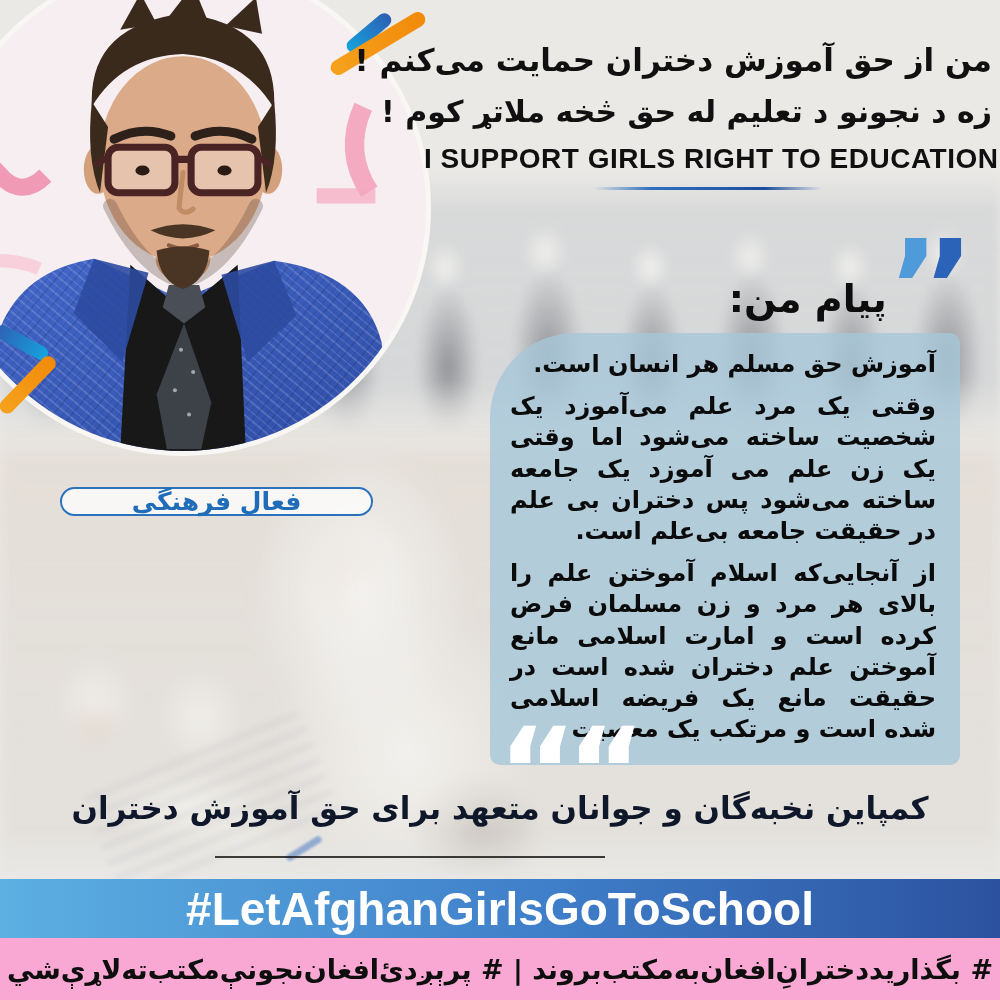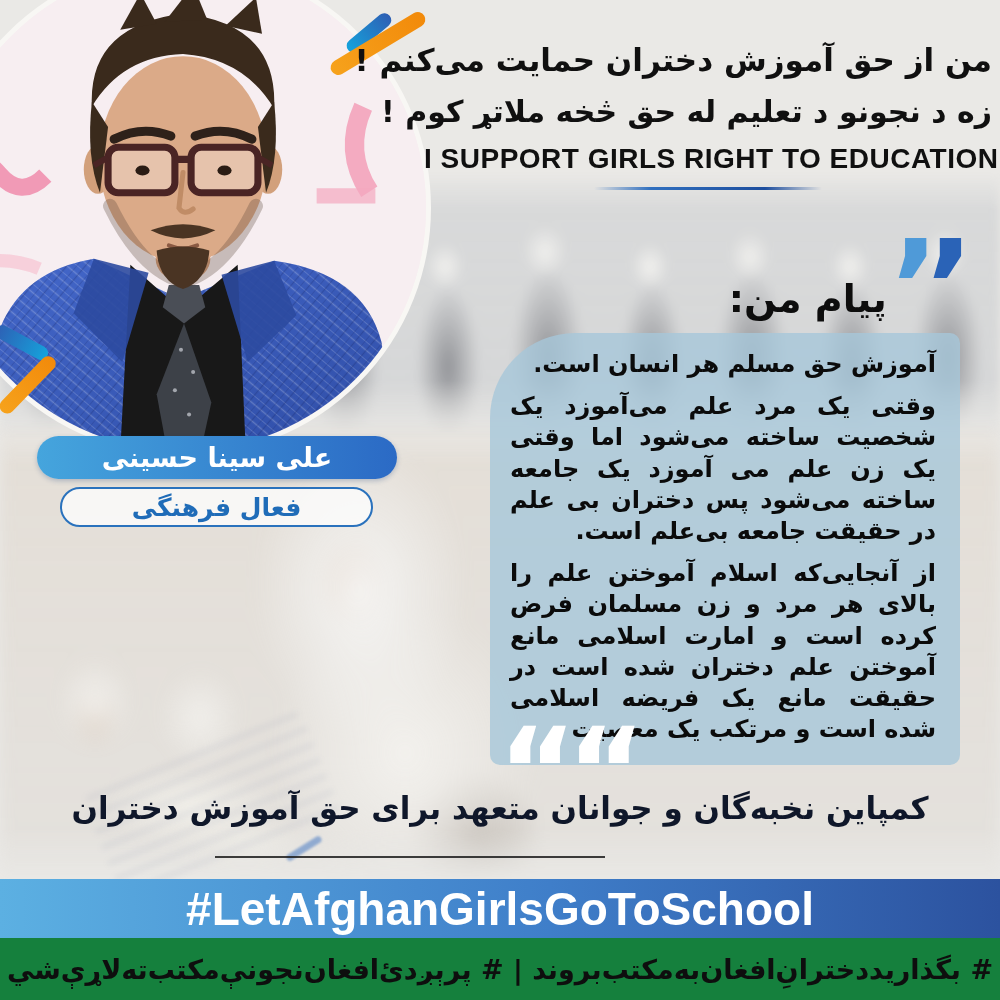--- a/index.html
+++ b/index.html
@@ -107,41 +107,41 @@
     font-family:"DejaVu Sans",sans-serif;}
   
   .name-pill{
     position:absolute;left:37px;top:436px;width:360px;height:43px;border-radius:22px;z-index:4;
     background:linear-gradient(90deg,#45a5dd 0%,#2b6ac5 100%);
     color:#ffffff;font-size:27px;font-weight:700;direction:rtl;
     display:flex;align-items:center;justify-content:center;
     box-shadow:0 2px 5px rgba(20,60,120,.25);
   }
   .role-pill{
-    position:absolute;left:60px;top:487px;width:313px;height:40px;border-radius:22px;z-index:4;
+    position:absolute;left:60px;top:487px;width:313px;height:29px;border-radius:22px;z-index:4;
     background:rgba(253,253,252,.8);border:2px solid #2a72bd;box-sizing:border-box;
     color:#1f6cb8;font-size:25px;font-weight:700;direction:rtl;
     display:flex;align-items:center;justify-content:center;
   }
   
   .campaign-line{position:absolute;left:0;top:790px;width:1000px;text-align:center;z-index:3;
     direction:rtl;font-size:31px;font-weight:700;color:#0f172a;}
   .campaign-divider{position:absolute;left:215px;top:856px;width:390px;height:2px;
     background:#1c1c1c;opacity:.85;z-index:3;}
   
   .hashtag-banner{
     position:absolute;left:0;top:879px;width:1000px;height:59px;z-index:5;
     background:linear-gradient(90deg,#5cb0e2 0%,#3f7ec9 55%,#2c529f 100%);
     display:flex;align-items:center;justify-content:center;
     color:#ffffff;font-family:"Liberation Sans",sans-serif;font-weight:bold;font-size:46px;
   }
   
   .footer-strip{
     position:absolute;left:0;top:938px;width:1000px;height:62px;z-index:5;
-    background:#15803d;display:flex;align-items:center;justify-content:center;
+    background:#f9a8d4;display:flex;align-items:center;justify-content:center;
     direction:rtl;color:#0e0e0e;font-size:27px;font-weight:700;white-space:nowrap;
   }
 </style>
 </head>
 <body>
 
 <div class="poster">
 
   <div class="bg-crowd"></div>
   <div class="bg-girl"></div>
@@ -231,21 +231,20 @@
     <span class="quote-open"><span class="c1">’</span><span class="c2">’</span></span>
   </div>
 
   <div class="message-box">
     <p>آموزش حق مسلم هر انسان است.</p>
     <p>وقتی یک مرد علم می‌آموزد یک شخصیت ساخته می‌شود اما وقتی یک زن علم می آموزد یک جامعه ساخته می‌شود پس دختران بی علم در حقیقت جامعه بی‌علم است.</p>
     <p>از آنجایی‌که اسلام آموختن علم را بالای هر مرد و زن مسلمان فرض کرده است و امارت اسلامی مانع آموختن علم دختران شده است در حقیقت مانع یک فریضه اسلامی شده است و مرتکب یک معصیت</p>
   </div>
   <div class="quote-close">““</div>
 
-  <div class="name-pill">علی سینا حسینی</div>
   <div class="role-pill">فعال فرهنگی</div>
 
   <div class="campaign-line">کمپاین نخبه‌گان و جوانان متعهد برای حق آموزش دختران</div>
   <div class="campaign-divider"></div>
 
   <div class="hashtag-banner">#LetAfghanGirlsGoToSchool</div>
 
   <div class="footer-strip">‏# بگذارید‌دخترانِ‌افغان‌به‌مکتب‌بروند  |  ‏# پرېږدئ‌افغان‌نجونې‌مکتب‌ته‌لاړې‌شي</div>
 
 </div>

